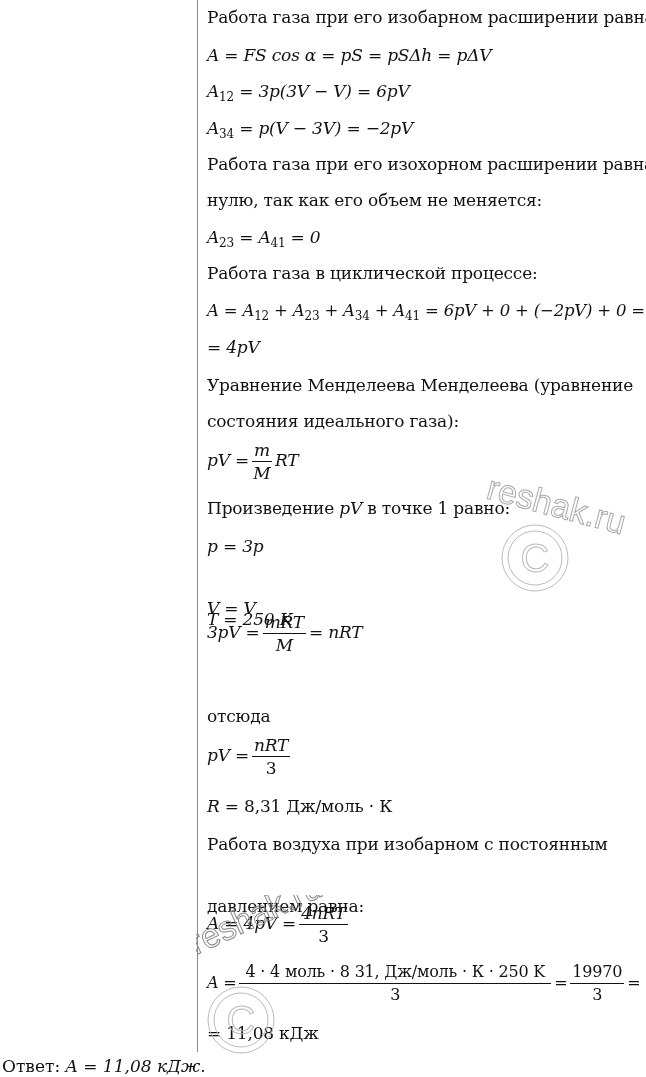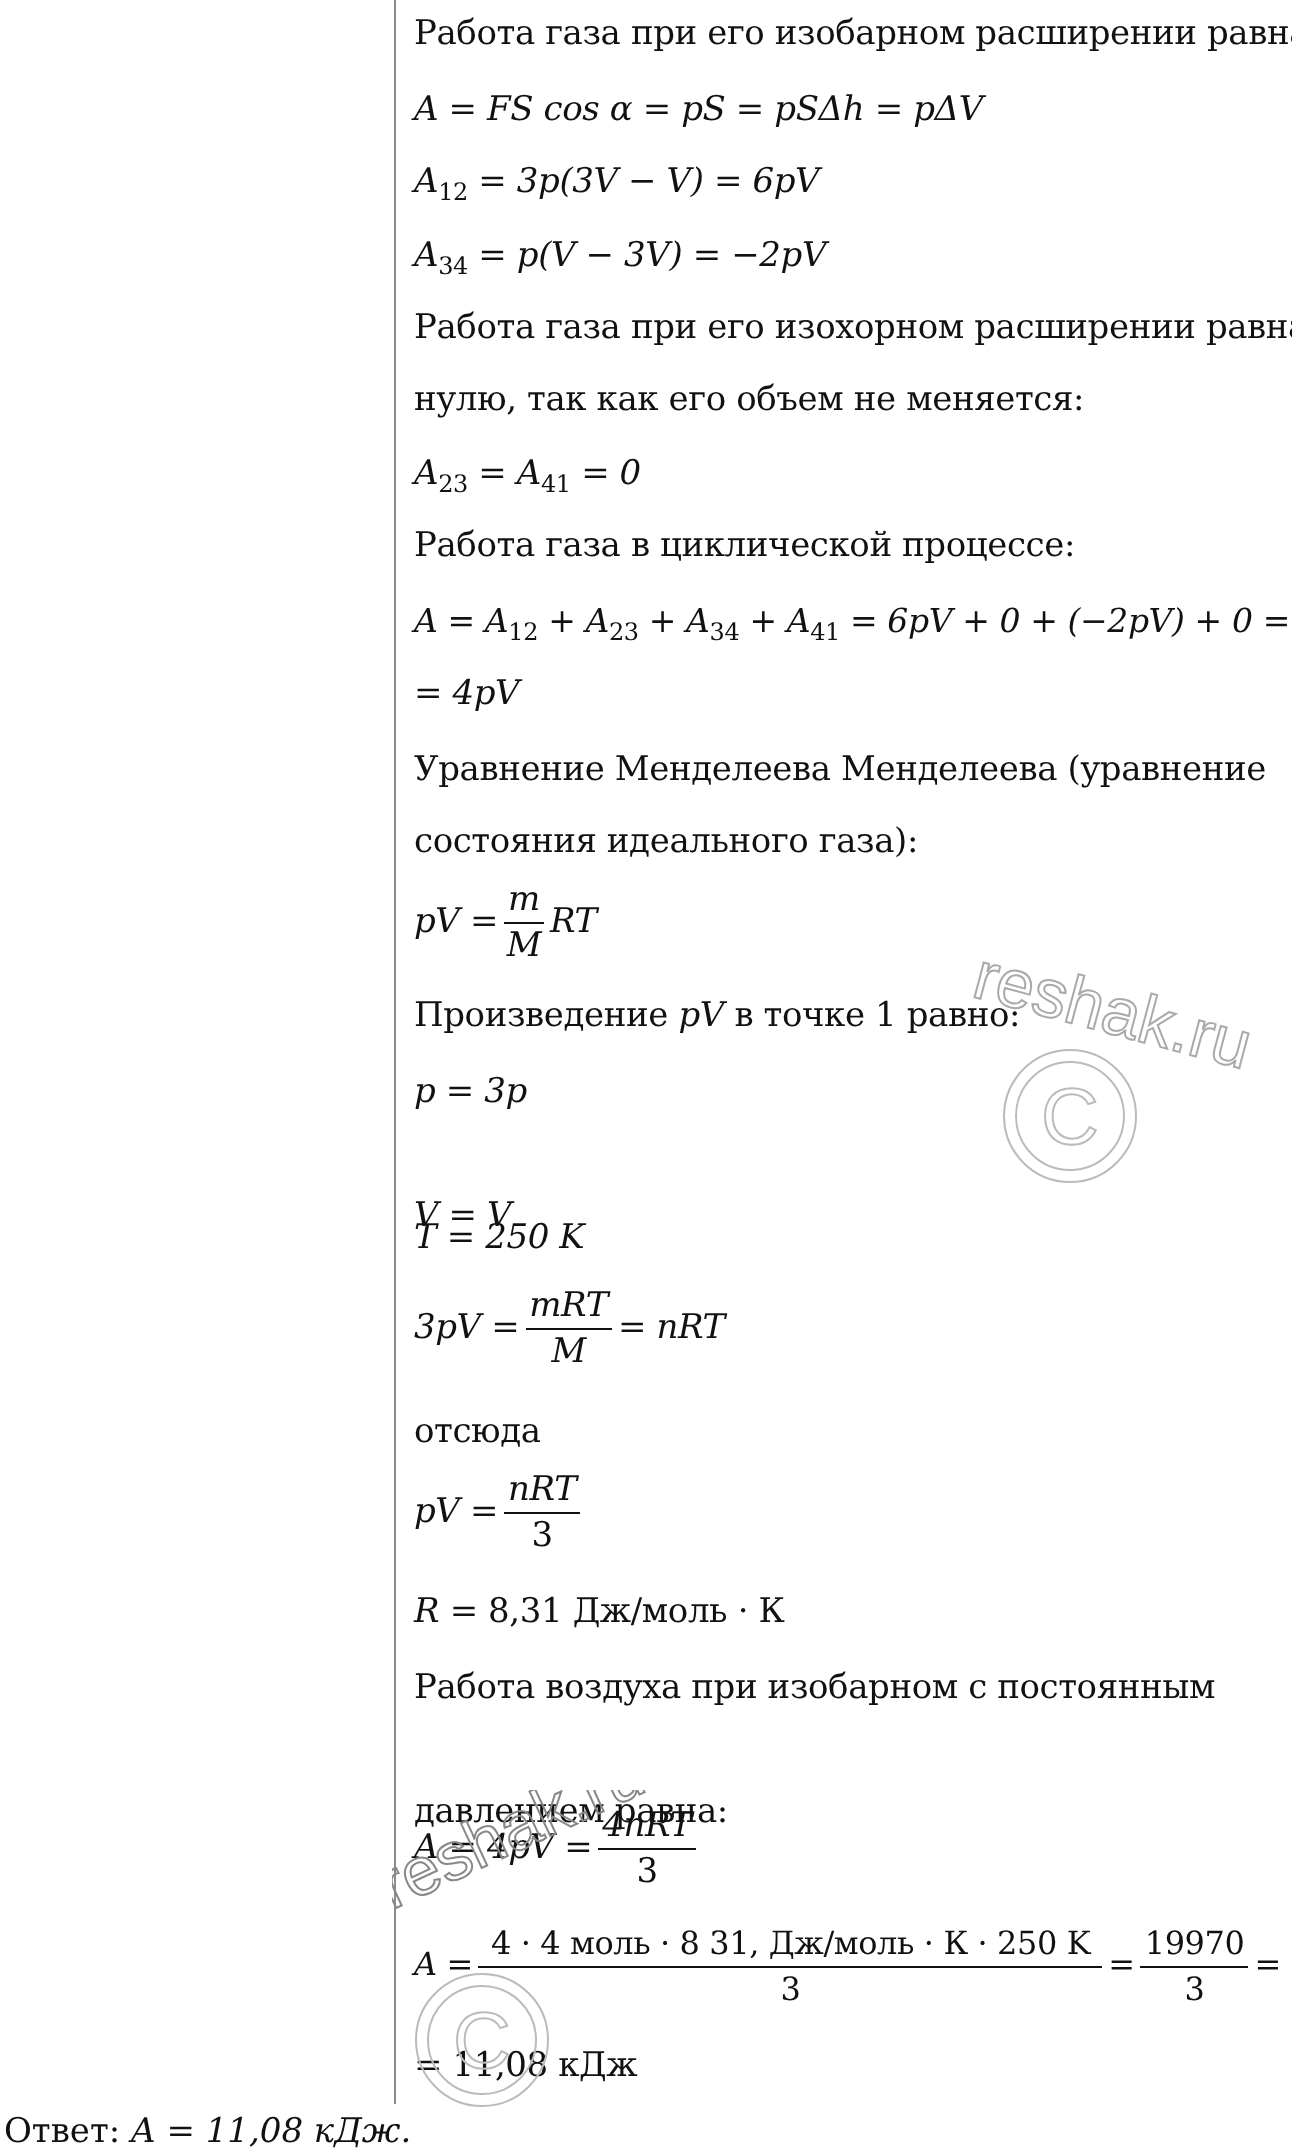--- a/index.html
+++ b/index.html
@@ -62,21 +62,21 @@
       <span class="num">m</span>
       <span class="den">M</span>
     </span><span>RT</span></div>
 
 <div class="line" style="top:497px"><span>Произведение </span><span class="math">pV</span><span> в точке 1 равно:</span></div>
 
 <div class="line math" style="top:535px">p = 3p</div>
 <div class="line math" style="top:597px">V = V</div>
 <div class="line math" style="top:608px">T = 250 K</div>
 
-<div class="line math" style="top:643px"><span>3pV =</span><span class="frac">
+<div class="line math" style="top:612px"><span>3pV =</span><span class="frac">
       <span class="num">mRT</span>
       <span class="den">M</span>
     </span><span>= nRT</span></div>
 
 <div class="line" style="top:705px">отсюда</div>
 
 <div class="line math" style="top:735px"><span>pV =</span><span class="frac">
       <span class="num">nRT</span>
       <span class="den up" style="font-style:normal">3</span>
     </span></div>

